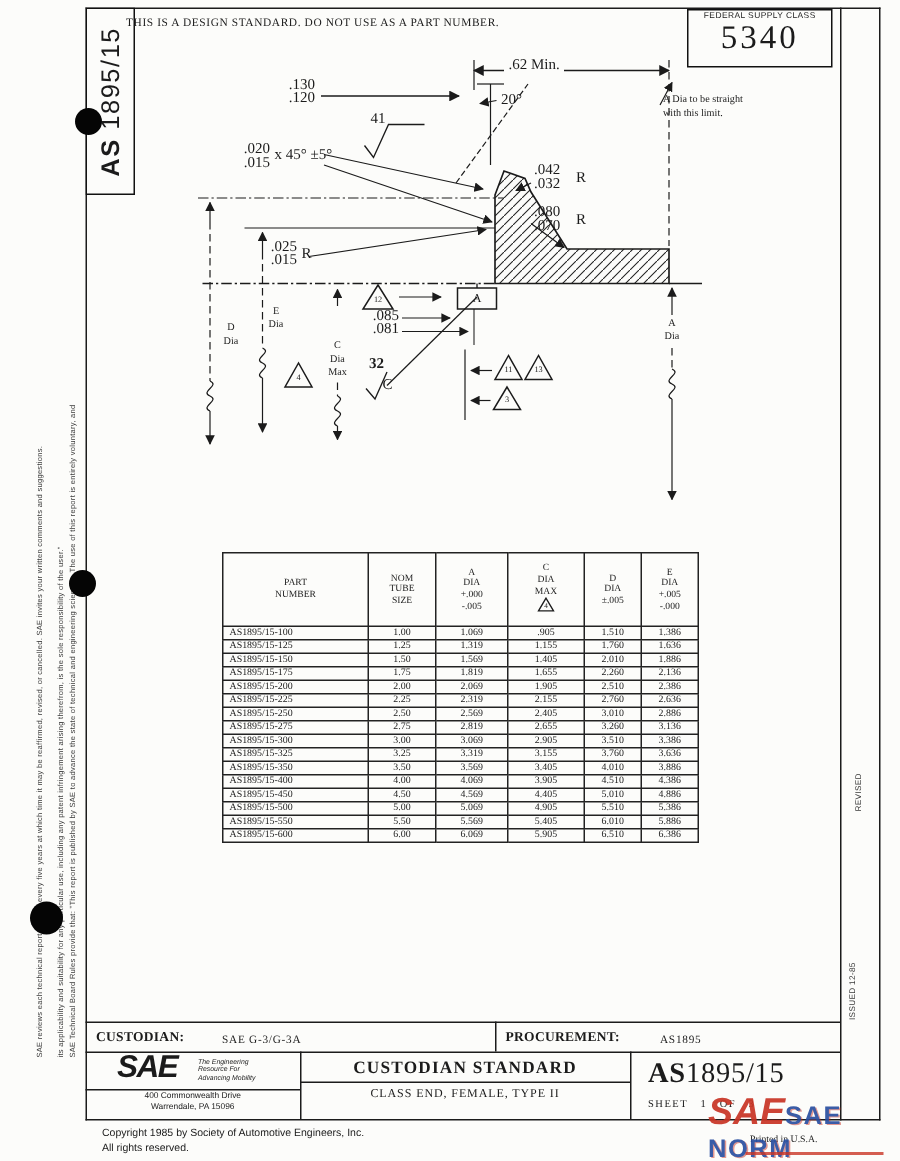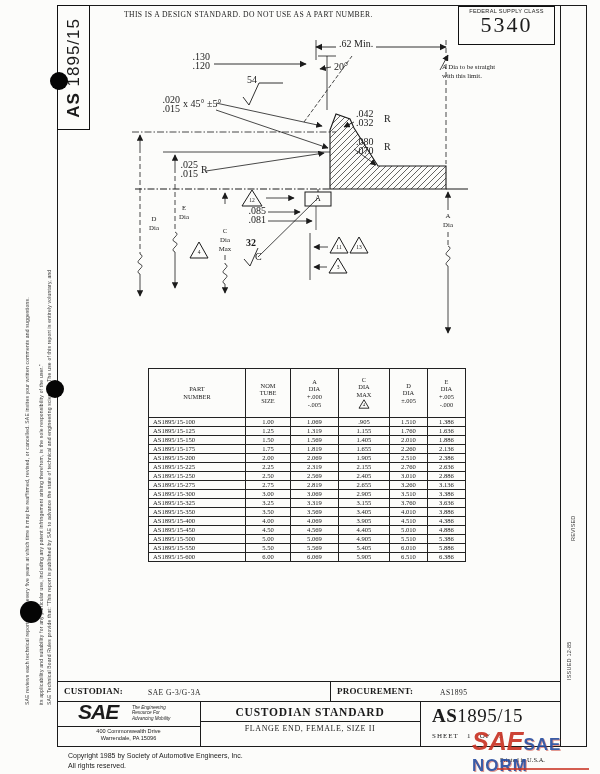--- a/index.html
+++ b/index.html
@@ -9,21 +9,21 @@
   .hline{position:absolute;background:#1b1b1b;height:1px;}
   .vline{position:absolute;background:#1b1b1b;width:1px;}
   .punch{position:absolute;background:#050505;border-radius:50%;}
   
   .vtext{writing-mode:vertical-rl;transform:rotate(180deg);white-space:nowrap;}
   .disc{font-family:"Liberation Sans",sans-serif;font-size:5px;color:#3a3a3a;letter-spacing:.2px;}
   .as-box{position:absolute;left:57px;top:5px;width:31px;height:123px;border:1.4px solid #111;
           display:flex;align-items:center;justify-content:center;background:#fcfcfa;}
   .as-box .vtext{font-family:"Liberation Sans",sans-serif;font-size:17px;letter-spacing:1px;}
   .as-box b{font-weight:700;}
-  .notice{font-size:7.6px;letter-spacing:.4px;margin-left:40px;}
+  .notice{font-size:7.6px;letter-spacing:.4px;}
   .fsc{position:absolute;left:458px;top:6px;width:95px;height:37px;border:1.6px solid #111;text-align:center;}
   .fsc .lbl{font-size:5.6px;letter-spacing:.3px;margin-top:1px;font-family:"Liberation Sans",sans-serif;}
   .fsc .val{font-size:22px;letter-spacing:2px;line-height:1;margin-top:0px;}
   .dim{font-size:10px;line-height:9px;}
   .dim .r{text-align:right;display:block;}
   .flagnum{position:absolute;font-size:5.5px;text-align:center;width:16px;}
   .dwg-lbl{font-size:6.8px;line-height:9px;text-align:center;}
   
   table.parts{position:absolute;left:148px;top:368px;border-collapse:collapse;background:#fcfcfa;}
   table.parts th,table.parts td{border:0.8px solid #222;font-weight:normal;padding:0 2px;}
@@ -177,21 +177,21 @@
       </g>
     </g>
   </svg>
 
   <div class="abs dim" style="left:180px;top:52px;width:30px;">
     <span class="r">.130</span>
     <span class="r">.120</span>
   </div>
   <div class="abs dim" style="left:336px;top:39px;background:#fcfcfa;padding:0 3px;">.62 Min.</div>
   <div class="abs dim" style="left:334px;top:62px;">20°</div>
-  <div class="abs dim" style="left:247px;top:75px;">54</div>
+  <div class="abs dim" style="left:247px;top:75px;">41</div>
   <div class="abs dwg-lbl" style="left:442px;top:62px;width:92px;text-align:left;">
     <div>A Dia to be straight</div>
     <div>with this limit.</div>
   </div>
   <div class="abs dim" style="left:152px;top:95px;width:28px;">
     <span class="r">.020</span>
     <span class="r">.015</span>
   </div>
   <div class="abs dim" style="left:183px;top:99px;">x 45° ±5°</div>
   <div class="abs dim" style="left:356px;top:109px;width:26px;">
@@ -441,21 +441,21 @@
     <div>Resource For</div>
     <div>Advancing Mobility</div>
   </div>
   <div class="abs addr" style="left:62px;top:728px;width:133px;">
     <div>400 Commonwealth Drive</div>
     <div>Warrendale, PA 15096</div>
   </div>
 
   <div class="abs sans aero" style="left:200px;top:706px;width:220px;">CUSTODIAN STANDARD</div>
   <div class="abs title2" style="left:200px;top:724px;width:220px;">
-    <div>FLANGE END, FEMALE, SIZE II</div>
+    <div>CLASS END, FEMALE, TYPE II</div>
   </div>
 
   <div class="abs sans docnum" style="left:432px;top:705px;">
     <b>AS</b><span>1895/15</span>
   </div>
   <div class="abs sans sheet" style="left:432px;top:732px;">
     <span>SHEET</span>&nbsp;&nbsp;&nbsp;<span>1</span>&nbsp;&nbsp;&nbsp;<span>OF</span>&nbsp;&nbsp;&nbsp;<span>3</span>
   </div>
 
   <div class="abs copyright" style="left:68px;top:751px;">

